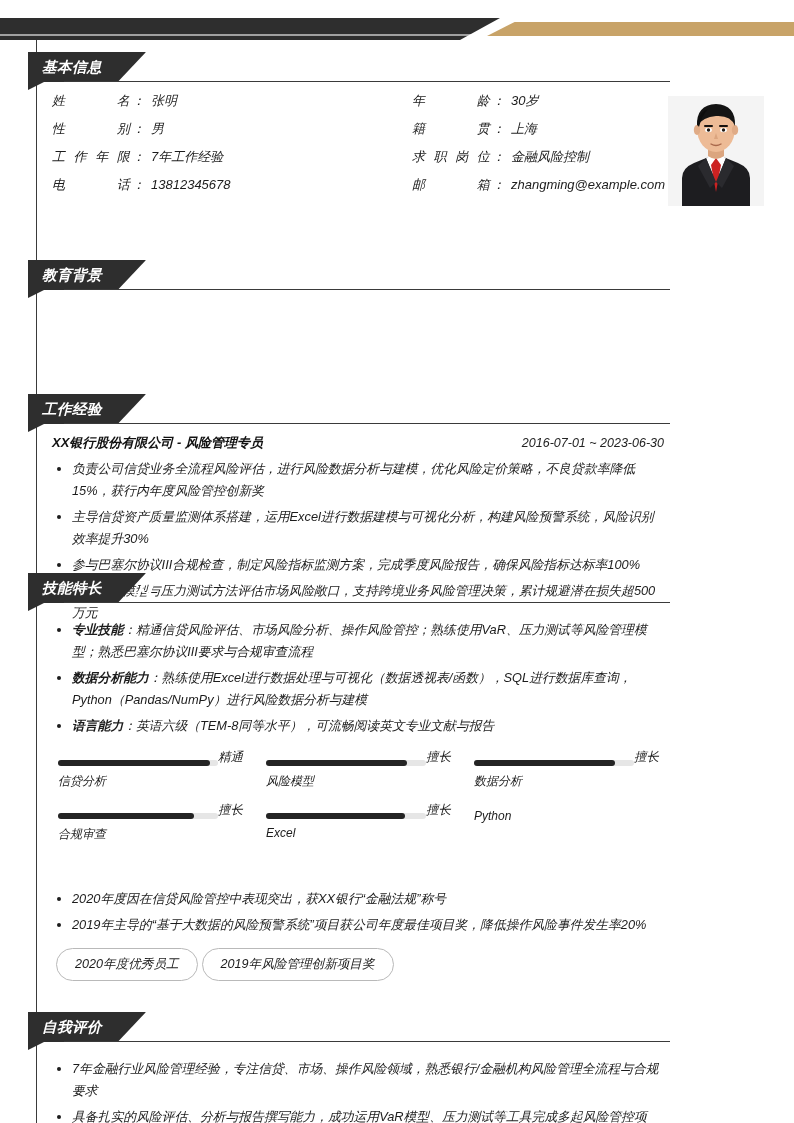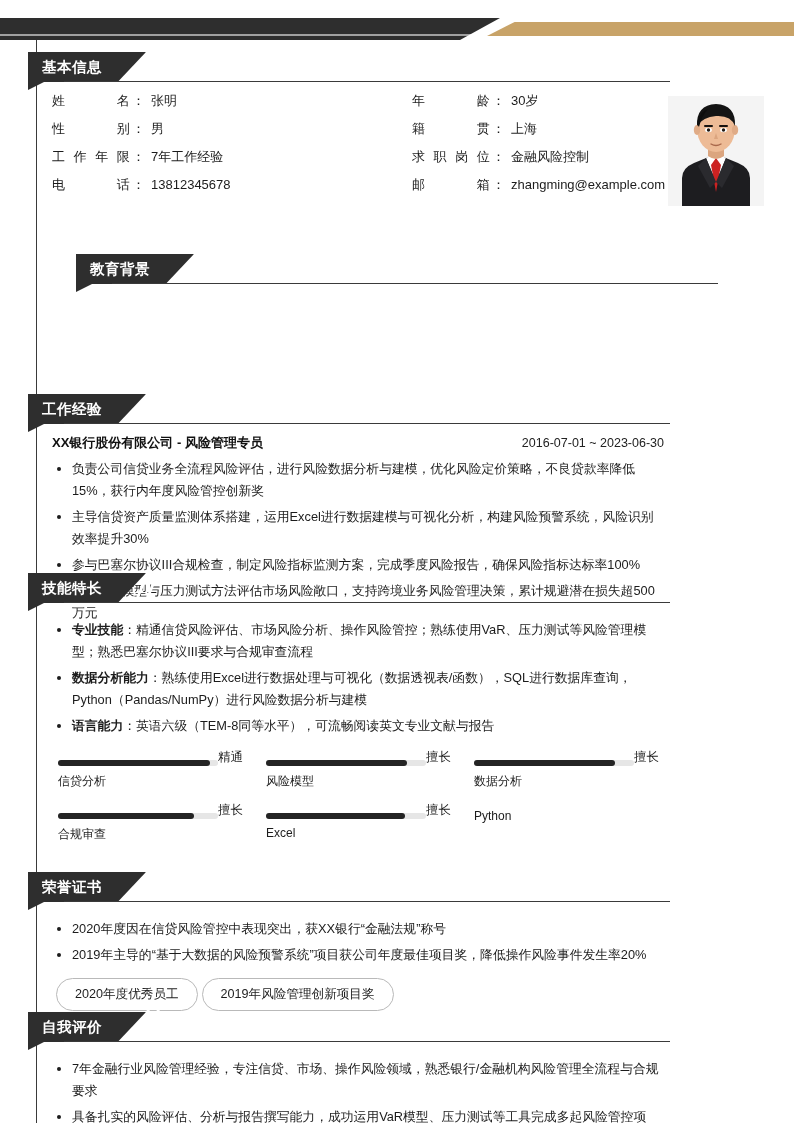--- a/index.html
+++ b/index.html
@@ -65,20 +65,21 @@
     width: 1px;
     height: 1083px;
     background: #3a3a3a;
   }
 
   
   .section {
     position: absolute;
     left: 0;
     width: 678px;
+    font-style: italic;
   }
   .sec-head {
     position: relative;
     height: 30px;
     margin-left: 28px;
   }
   .sec-tab {
     position: absolute;
     left: 0;
     top: 0;
@@ -373,21 +374,21 @@
       <ellipse cx="40.5" cy="34" rx="3.4" ry="2.2" fill="#ffffff"></ellipse>
       <ellipse cx="55.5" cy="34" rx="3.4" ry="2.2" fill="#ffffff"></ellipse>
       <circle cx="40.5" cy="34" r="1.7" fill="#221a14"></circle>
       <circle cx="55.5" cy="34" r="1.7" fill="#221a14"></circle>
 
       <path d="M48 37 L46 43 L50 43 Z" fill="#dba57f"></path>
       <path d="M43 48 Q48 51 53 48" stroke="#a9694c" stroke-width="1.4" fill="none" stroke-linecap="round"></path>
     </svg>
   </div>
 
-  <div class="section" style="top:254px;padding-left:48px;">
+  <div class="section" style="top:260px;">
     <div class="sec-head">
       <div class="sec-tab" style="width:118px;">
         <span class="sec-tab-title">教育背景</span>
       </div>
       <div class="sec-stripes" style="left:104px;">
         <i style="left:8px;"></i>
           <i style="left:18px;"></i>
       </div>
       <div class="sec-notch"></div>
       <div class="sec-rule"></div>
@@ -492,31 +493,20 @@
           <div class="skill-name">Excel</div>
         </div>
         <div class="skill-cell">
           <div class="skill-name">Python</div>
         </div>
       </div>
     </div>
   </div>
 
   <div class="section" style="top:872px;">
-    <div class="sec-head">
-      <div class="sec-tab" style="width:118px;">
-        <span class="sec-tab-title">荣誉证书</span>
-      </div>
-      <div class="sec-stripes" style="left:104px;">
-        <i style="left:8px;"></i>
-          <i style="left:18px;"></i>
-      </div>
-      <div class="sec-notch"></div>
-      <div class="sec-rule"></div>
-    </div>
     <div class="sec-body">
       <ul class="bullets">
         <li>2020年度因在信贷风险管控中表现突出，获XX银行“金融法规”称号</li>
         <li>2019年主导的“基于大数据的风险预警系统”项目获公司年度最佳项目奖，降低操作风险事件发生率20%</li>
       </ul>
       <div class="tag-row">
         <span class="tag">2020年度优秀员工</span>
         <span class="tag">2019年风险管理创新项目奖</span>
       </div>
     </div>

